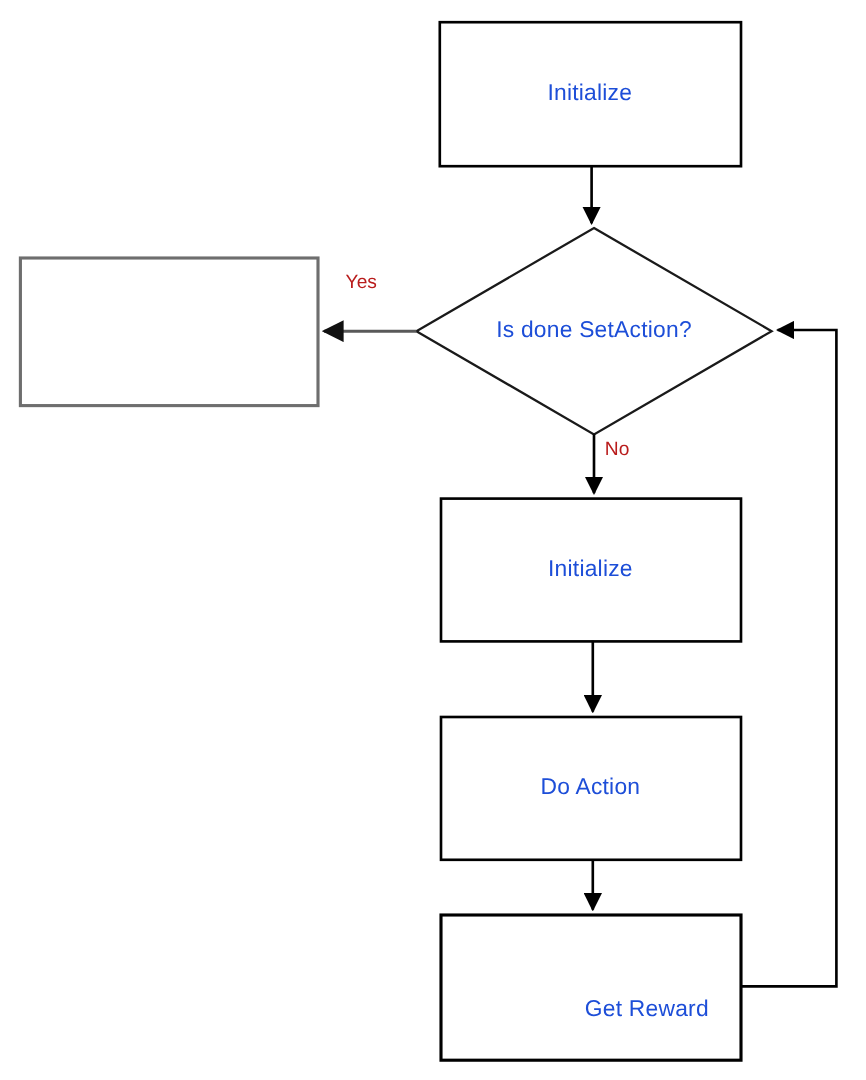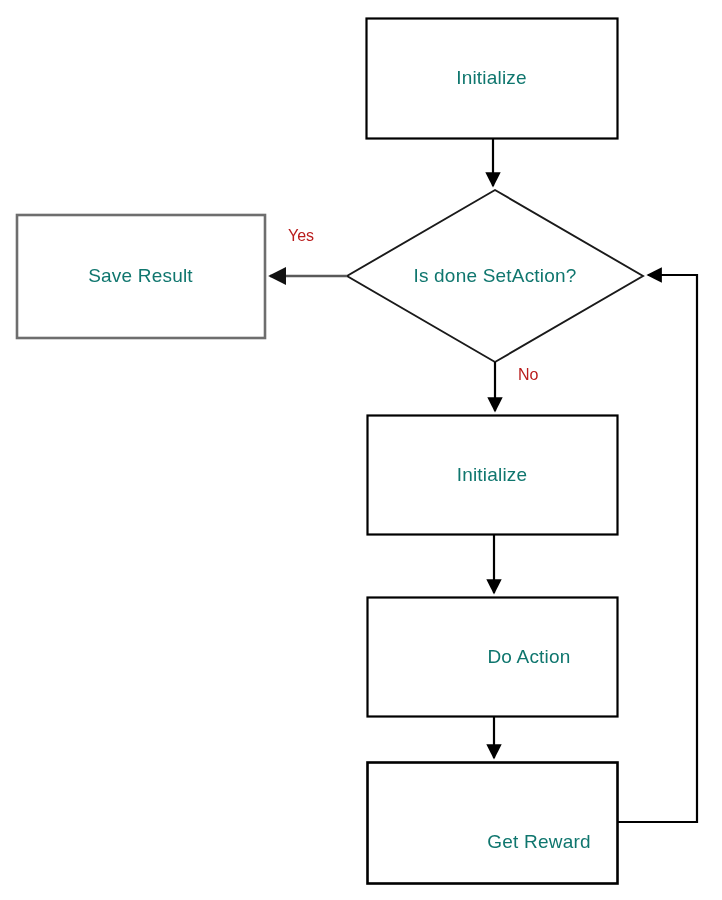--- a/index.html
+++ b/index.html
@@ -23,21 +23,21 @@
     left: 0;
     top: 0;
     width: 722px;
     height: 900px;
   }
   .node-label {
     position: absolute;
     display: flex;
     align-items: center;
     justify-content: center;
-    color: #0f766e;
+    color: #1d4ed8;
     font-size: 19px;
     font-family: "Liberation Sans", "DejaVu Sans", sans-serif;
     letter-spacing: 0.2px;
     white-space: nowrap;
     pointer-events: none;
   }
   .edge-label {
     position: absolute;
     color: #b91c1c;
     font-size: 16px;
@@ -87,31 +87,30 @@
 
     <line x1="494" y1="716" x2="494" y2="758" stroke="#000000" stroke-width="2.2" marker-end="url(#arrow-black)"></line>
 
     <path d="M 617 822 L 697 822 L 697 275 L 648 275" fill="none" stroke="#000000" stroke-width="2.2" marker-end="url(#arrow-black)"></path>
   </svg>
 
   <div class="node-label" style="left:366px; top:18px; width:251px; height:120px;">Initialize</div>
 
   <div class="node-label" style="left:347px; top:190px; width:296px; height:172px;">Is done SetAction?</div>
 
-  <div class="node-label" style="left:16px; top:214px; width:249px; height:124px;">Save Result</div>
 
   <div class="node-label" style="left:367px; top:415px; width:250px; height:119px;">Initialize</div>
 
-  <div class="node-label" style="left:367px; top:597px; width:250px; height:119px;padding-left:37px;">Do Action</div>
+  <div class="node-label" style="left:367px; top:597px; width:250px; height:119px;">Do Action</div>
 
   <div class="node-label" style="left:367px; top:762px; width:250px; height:159px;margin-left:47px;">Get Reward</div>
 
   <div class="edge-label" style="left:288px; top:227px;">Yes</div>
 
-  <div class="edge-label" style="left:518px; top:366px;">No</div>
+  <div class="edge-label" style="left:504px; top:366px;">No</div>
 
   <div class="hitbox" style="left:366px; top:18px; width:251px; height:120px;"></div>
   <div class="hitbox" style="left:347px; top:190px; width:296px; height:172px;"></div>
   <div class="hitbox" style="left:16px; top:214px; width:249px; height:124px;"></div>
   <div class="hitbox" style="left:367px; top:415px; width:250px; height:119px;"></div>
   <div class="hitbox" style="left:367px; top:597px; width:250px; height:119px;"></div>
   <div class="hitbox" style="left:367px; top:762px; width:250px; height:122px;"></div>
 
 </div>
 

